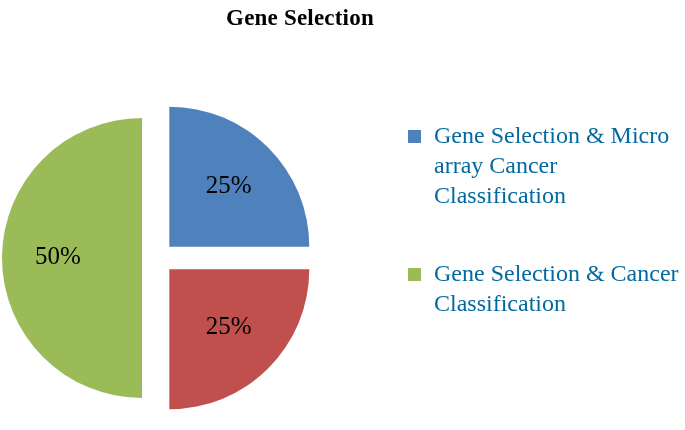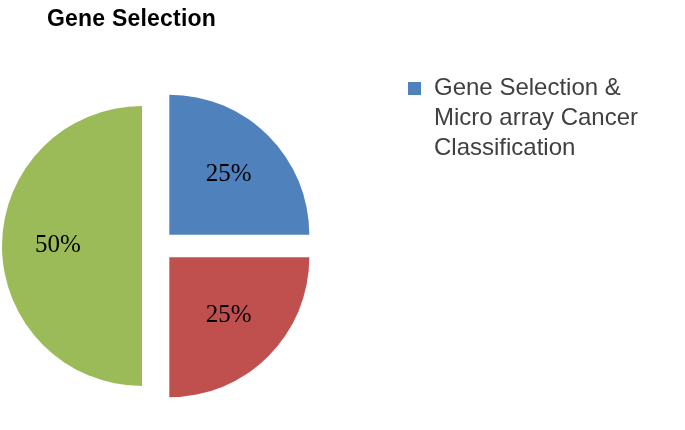--- a/index.html
+++ b/index.html
@@ -25,36 +25,35 @@
     height: 430px;
     background: #ffffff;
   }
 
   
   #chart-title {
     position: absolute;
     left: 0;
     top: 4px;
     width: 600px;
-    text-align: left;
-    font-family: Liberation Sans, sans-serif;
+    text-align: center;
+    font-family: Liberation Serif, serif;
     font-weight: bold;
     font-size: 23px;
     line-height: 28px;
     letter-spacing: 0.2px;
     color: #000000;
     white-space: nowrap;
-    margin-left: 47px;
   }
 
   
   #plot-area {
     position: absolute;
     left: 0;
-    top: 28px;
+    top: 40px;
     width: 395px;
     height: 390px;
   }
   #pie-svg {
     display: block;
     width: 395px;
     height: 390px;
   }
   .slice-path {
     stroke: none;
@@ -81,25 +80,26 @@
   }
   .legend-swatch {
     position: absolute;
     left: 2px;
     top: 10px;
     width: 13px;
     height: 13px;
   }
   .legend-label {
     display: block;
-    font-family: Liberation Sans, sans-serif;
+    font-family: Liberation Serif, serif;
     font-size: 24px;
     line-height: 30px;
-    color: #404040;
+    color: #0369a1;
     word-spacing: 0px;
+    margin-top: 48px;
   }
 </style>
 </head>
 <body>
 
 <div id="chart-root">
 
   <div id="chart-title">Gene Selection</div>
 
   <div id="plot-area">
@@ -115,15 +115,19 @@
           <text x="58.00" y="218.00" class="slice-label">50%</text>
         </g>
     </svg>
   </div>
 
   <div id="legend">
       <div class="legend-entry">
         <span class="legend-swatch" style="background: rgb(79, 129, 189);"></span>
         <span class="legend-label">Gene Selection &amp; Micro array Cancer Classification</span>
       </div>
+      <div class="legend-entry">
+        <span class="legend-swatch" style="background: rgb(155, 187, 89);"></span>
+        <span class="legend-label">Gene Selection &amp; Cancer Classification</span>
+      </div>
     </div>
 
 </div>
 
 </body></html>

